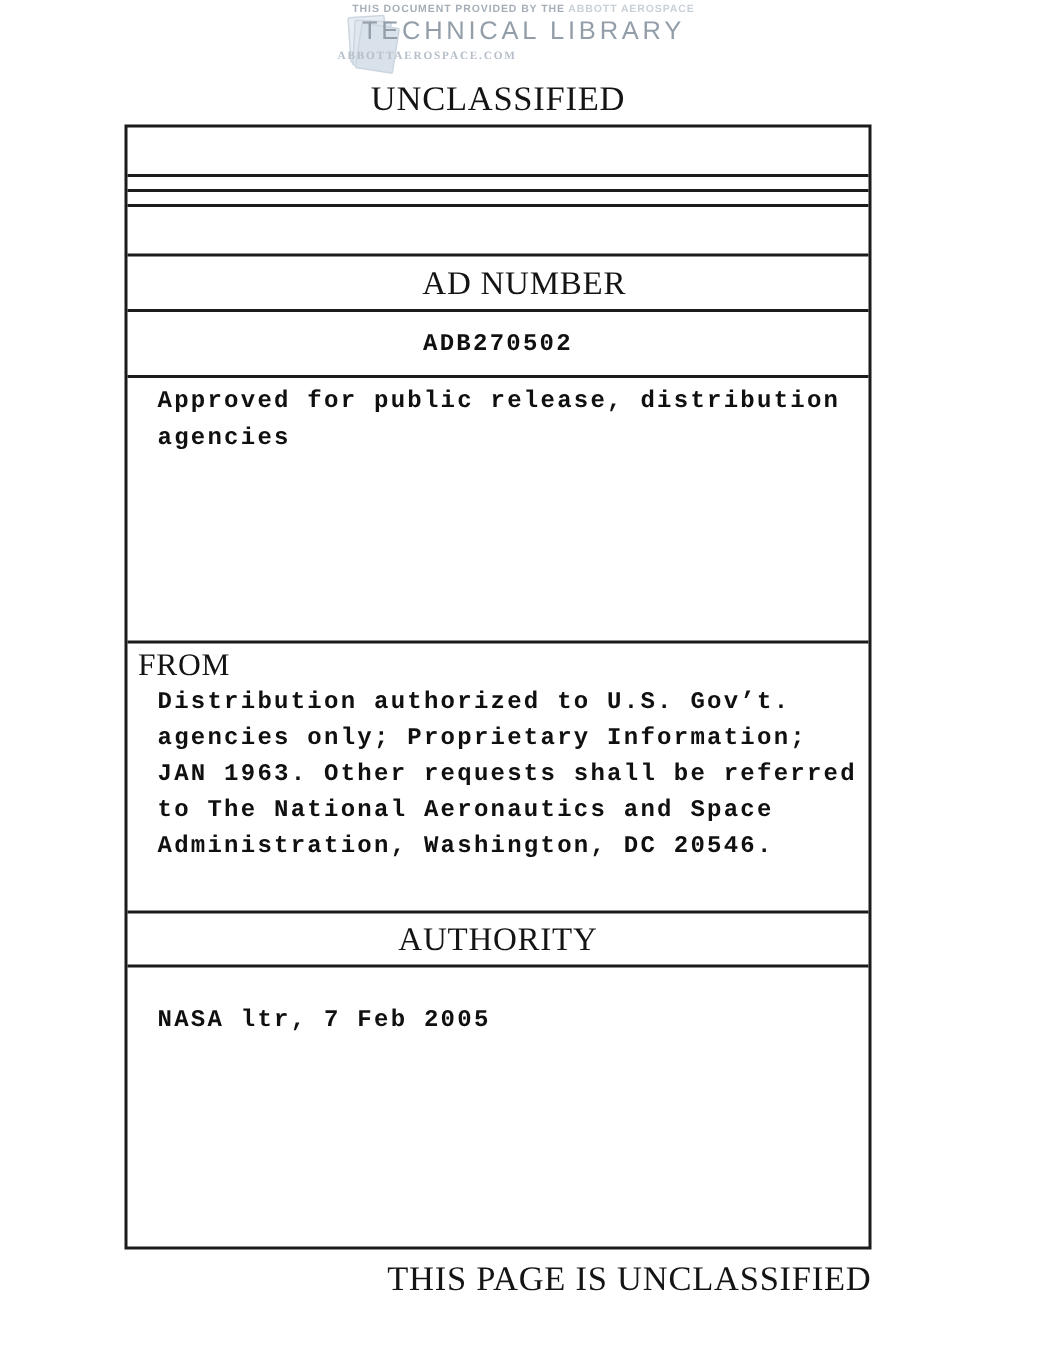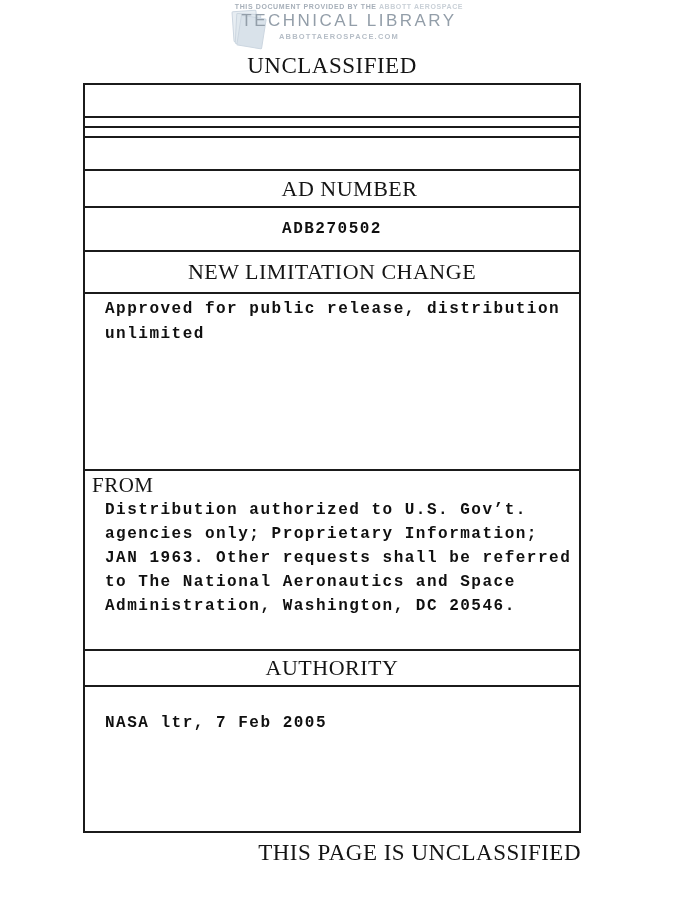--- a/index.html
+++ b/index.html
@@ -43,24 +43,25 @@
     font-size: 17px;
     letter-spacing: 2.5px;
     text-align: center;
     white-space: nowrap;
     color: #939ea9;
   }
   .logo-site {
     margin-top: 1px;
     font-size: 7.5px;
     letter-spacing: 1.2px;
-    text-align: center;
+    text-align: left;
     padding-right: 20px;
     color: #b6bec7;
     font-weight: bold;
+    font-family: Liberation Serif, serif;
   }
 
   
   .title-banner {
     position: absolute;
     left: 83px;
     top: 53px;
     width: 498px;
     text-align: center;
     font-size: 23px;
@@ -168,26 +169,25 @@
   <div class="row r-empty-b"></div>
   <div class="row r-empty-c"></div>
   <div class="row r-empty-d"></div>
 
   <div class="row r-heading r-adnum-label">AD NUMBER</div>
 
   <div class="row r-adnum-value">
     <span class="mono">ADB270502</span>
   </div>
 
-  <div class="row r-heading r-limitation">NEW LIMITATION CHANGE</div>
 
   <div class="row r-to">
     <div class="section-body">
       <div class="mono line">Approved for public release, distribution</div>
-      <div class="mono line">unlimited</div>
+      <div class="mono line">agencies</div>
     </div>
   </div>
 
   <div class="row r-from">
     <div class="section-label">FROM</div>
     <div class="section-body">
       <div class="mono line">Distribution authorized to U.S. Gov’t.</div>
       <div class="mono line">agencies only; Proprietary Information;</div>
       <div class="mono line">JAN 1963. Other requests shall be referred</div>
       <div class="mono line">to The National Aeronautics and Space</div>

